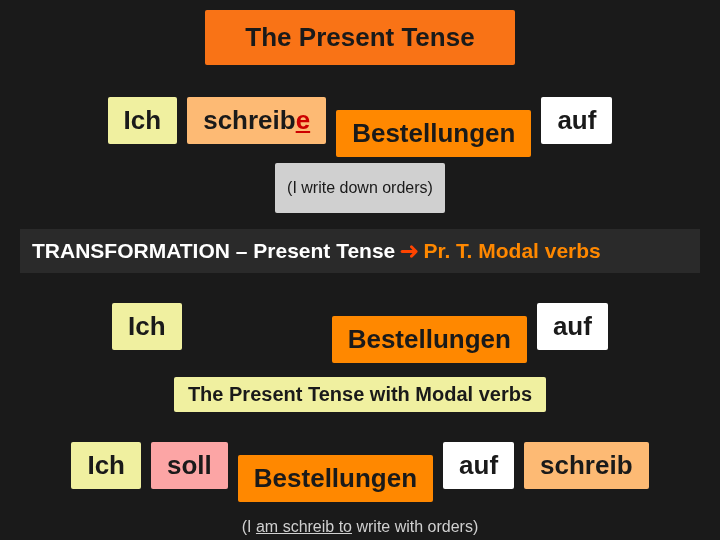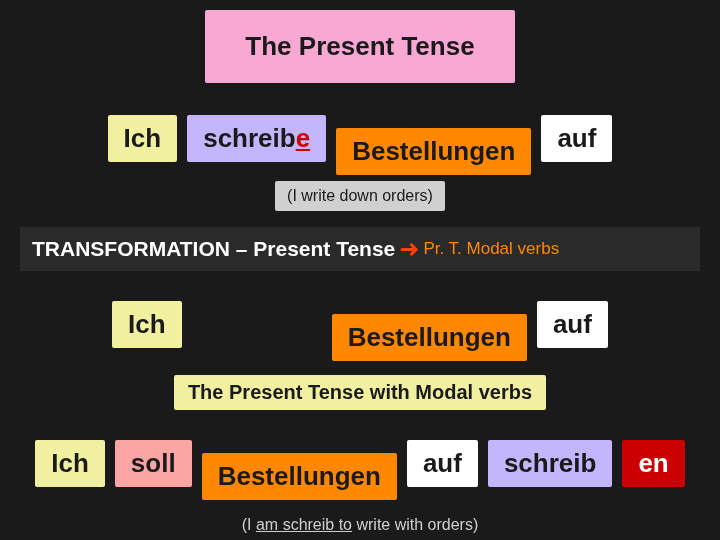--- a/index.html
+++ b/index.html
@@ -10,22 +10,22 @@
       font-family: Arial, sans-serif;
       overflow: hidden;
       display: flex;
       flex-direction: column;
       align-items: center;
       justify-content: flex-start;
       padding: 10px 20px;
     }
 
     .title-box {
-      background-color: #f9a8d4;
-      padding: 21px 40px;
+      background-color: #f97316;
+      padding: 12px 40px;
       margin-bottom: 18px;
       border-radius: 2px;
     }
     .title-box span {
       font-size: 26px;
       font-weight: bold;
       color: #1a1a1a;
     }
 
     .row {
@@ -42,21 +42,21 @@
       font-weight: bold;
       border-radius: 2px;
       display: inline-block;
     }
 
     .yellow-box {
       background-color: #f0f0a0;
       color: #1a1a1a;
     }
     .green-box {
-      background-color: #c4b5fd;
+      background-color: #fdba74;
       color: #1a1a1a;
     }
     .orange-box {
       background-color: #ff8800;
       color: #1a1a1a;
       margin-top: 27px;
     }
     .white-box {
       background-color: #ffffff;
       color: #1a1a1a;
@@ -67,21 +67,21 @@
     }
     .lime-box {
       background-color: #fca5a5;
       color: #1a1a1a;
     }
 
     .translation {
       font-size: 16px;
       color: #1a1a1a;
       background-color: #d0d0d0;
-      padding: 6px 12px;
+      padding: 16px 12px;
       border-radius: 2px;
       margin-bottom: 16px;
     }
     .trans-white { color: #ffffff; }
     .trans-orange { color: #ff8800; }
 
     .modal-title-box {
       background-color: #f0f0a0;
       padding: 6px 14px;
       margin-bottom: 16px;
@@ -130,21 +130,21 @@
   </div>
 </div>
 
 <div class="translation">
   <span>(I write down orders)</span>
 </div>
 
 <div style="width:100%; background-color:#2a2a2a; padding:8px 12px; margin-bottom:16px; display:flex; align-items:center;text-align:center;">
   <span class="trans-white" style="font-size:21px; font-weight:bold;">TRANSFORMATION – Present Tense </span>
   <span class="arrow-symbol">➜</span>
-  <span class="trans-orange" style="font-size:17px; font-weight:normal;"> Pr. T. Modal verbs</span>
+  <span class="trans-orange" style="font-size:21px; font-weight:bold;"> Pr. T. Modal verbs</span>
 </div>
 
 <div class="row" style="margin-bottom:14px;">
   <div class="word-box yellow-box">
     <span>Ich</span>
   </div>
   <div style="width:130px; height:48px;"></div>
   <div class="word-box orange-box">
     <span>Bestellungen</span>
   </div>
@@ -166,20 +166,17 @@
   </div>
   <div class="word-box orange-box">
     <span>Bestellungen</span>
   </div>
   <div class="word-box white-box">
     <span>auf</span>
   </div>
   <div class="word-box green-box">
     <span>schreib</span>
   </div>
-  <div class="word-box red-box">
-    <span>en</span>
-  </div>
 </div>
 
 <div class="bottom-translation">
   <span>(I </span><u>am schreib to</u><span> write with orders)</span>
 </div>
 
 </body></html>

